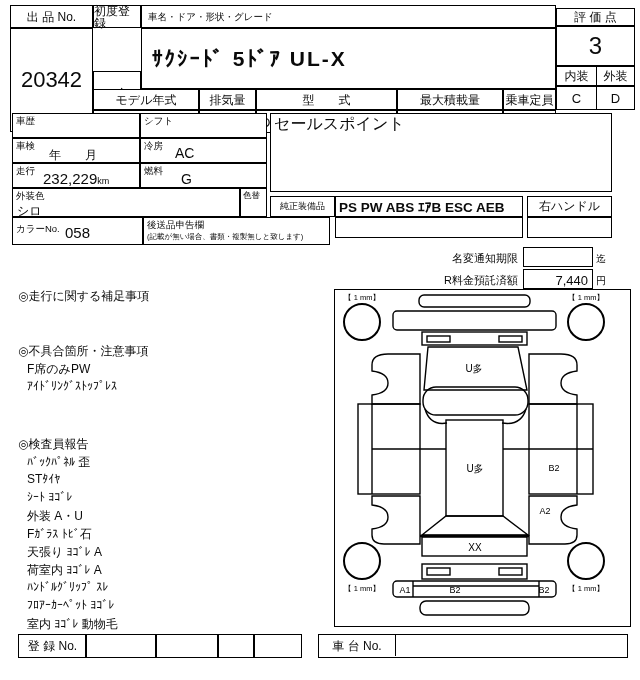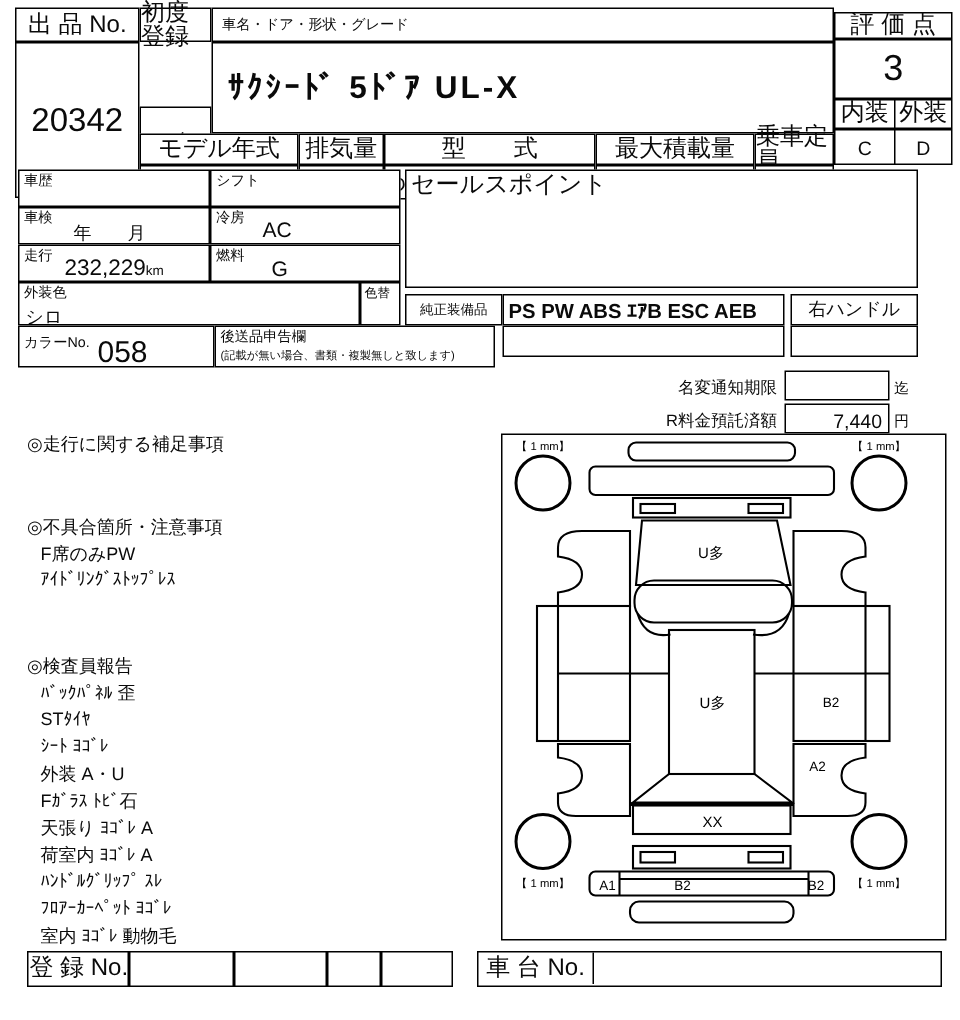--- a/index.html
+++ b/index.html
@@ -1,20 +1,20 @@
 <!DOCTYPE html>
 <html><head>
 <meta charset="utf-8">
 <style>
   html,body{margin:0;padding:0;background:#e8e8e8;}
   .sheet{position:relative;width:640px;height:680px;background:#fff;color:#0a0a0a;
          font-family:"Liberation Sans","DejaVu Sans",sans-serif;overflow:hidden;}
   .bx{position:absolute;border:1.5px solid #000;box-sizing:border-box;background:#fff;}
   .abs{position:absolute;box-sizing:border-box;}
-  .lbl{font-size:16px;line-height:1;}
+  .lbl{font-size:12px;line-height:1;}
   .ctr{display:flex;align-items:center;justify-content:center;}
   .cell-label{position:absolute;top:2px;left:3px;font-size:9.5px;line-height:1;}
   .big{font-weight:bold;}
   .vline{position:absolute;width:1.5px;background:#000;}
   svg text{font-family:"Liberation Sans","DejaVu Sans",sans-serif;fill:#000;}
 </style>
 </head>
 <body>
 
 <div class="sheet">
@@ -122,21 +122,21 @@
   </div>
   <div class="bx" style="left:12px;top:188px;width:228px;height:29px;">
     <span class="cell-label">外装色</span>
     <div class="abs" style="left:4px;top:14px;font-size:12px;">シロ</div>
   </div>
   <div class="bx" style="left:240px;top:188px;width:27px;height:29px;">
     <span class="cell-label" style="font-size:8.5px;left:2px;">色替</span>
   </div>
   <div class="bx" style="left:12px;top:217px;width:131px;height:28px;">
     <span class="cell-label" style="top:6px;">カラーNo.</span>
-    <div class="abs" style="left:52px;top:6px;font-size:20px;">058</div>
+    <div class="abs" style="left:52px;top:6px;font-size:15px;">058</div>
   </div>
   <div class="bx" style="left:143px;top:217px;width:187px;height:28px;">
     <span class="cell-label">後送品申告欄</span>
     <div class="abs" style="left:3px;top:14px;font-size:7.5px;white-space:nowrap;">(記載が無い場合、書類・複製無しと致します)</div>
   </div>
 
   <div class="bx" style="left:270px;top:113px;width:342px;height:79px;">
     <span class="cell-label" style="font-size:16px;">セールスポイント</span>
   </div>
   <div class="bx ctr" style="left:270px;top:196px;width:65px;height:21px;">

